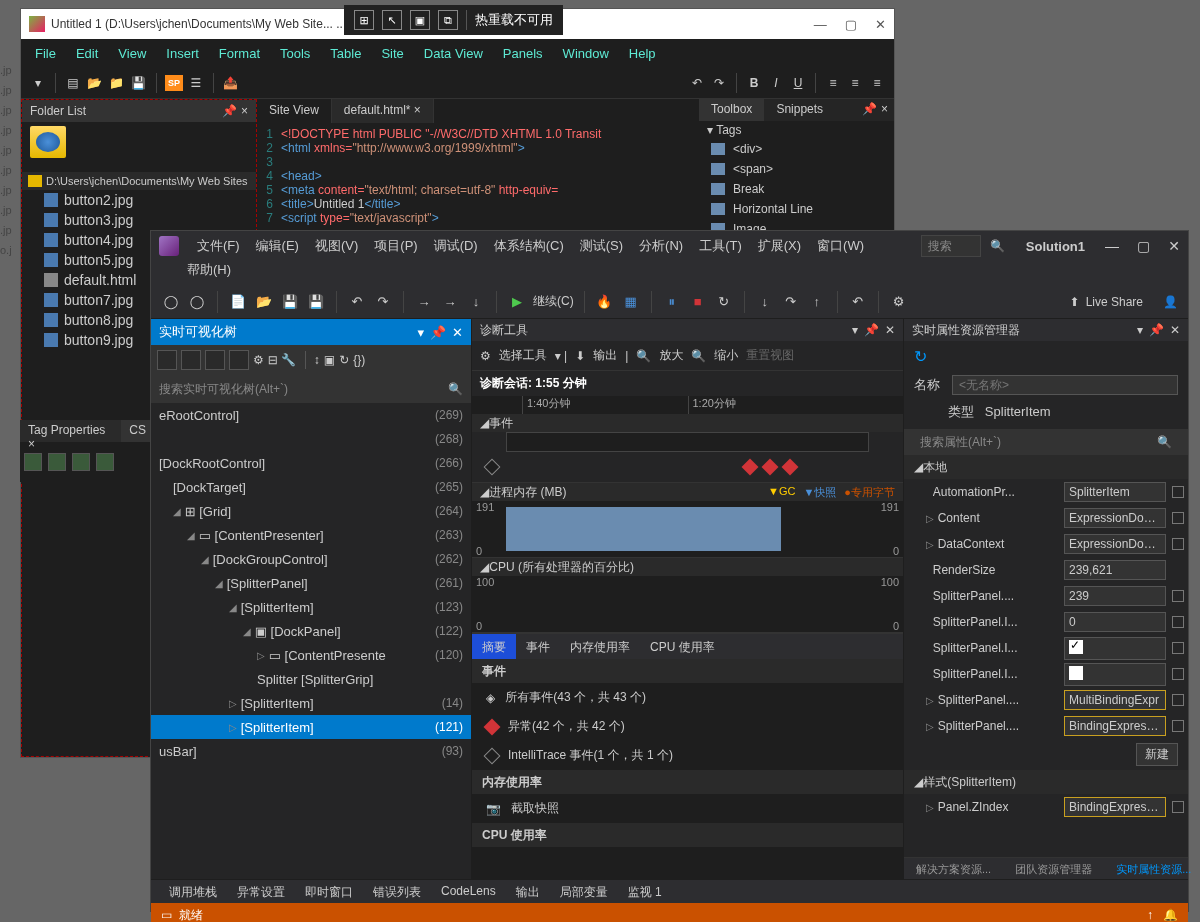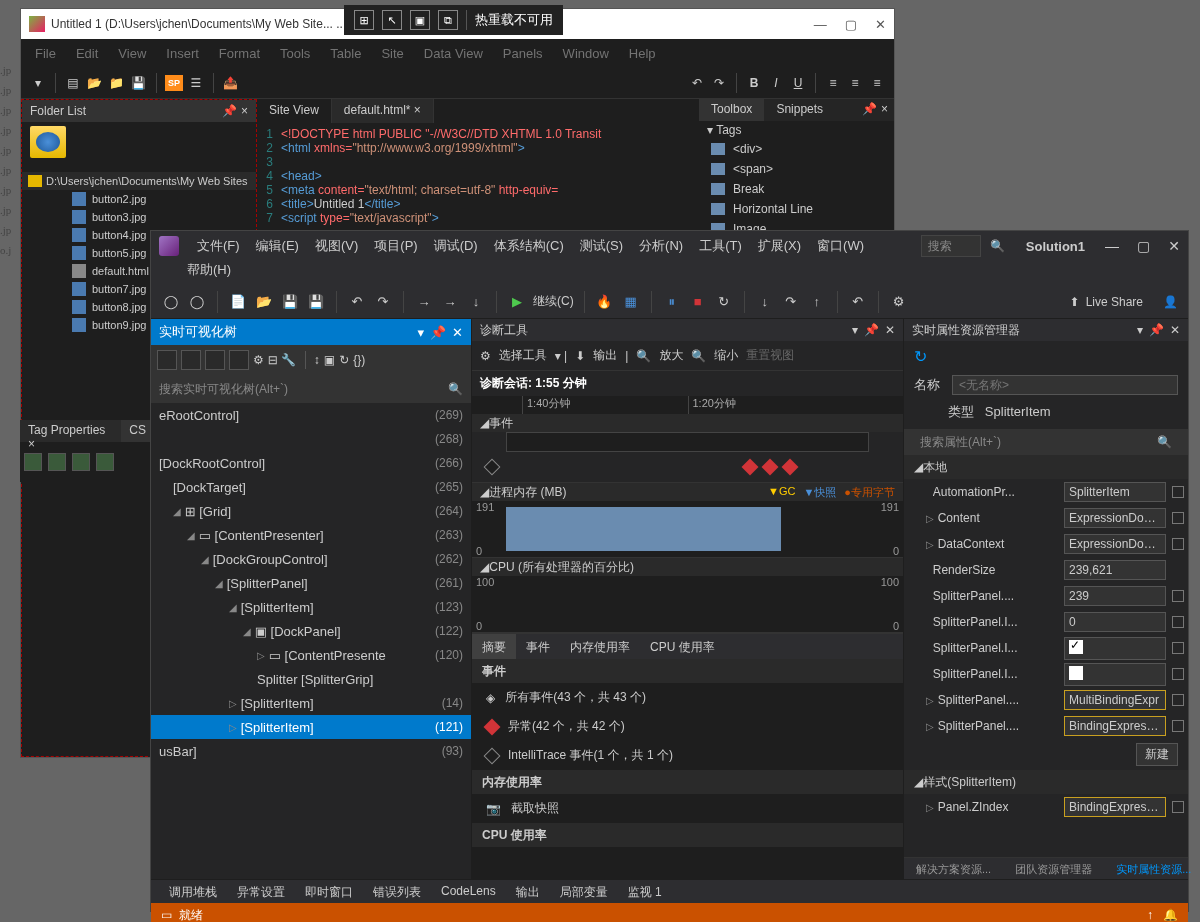--- a/index.html
+++ b/index.html
@@ -3,37 +3,37 @@
 <meta charset="utf-8">
 <style>
 * { box-sizing: border-box; margin: 0; padding: 0; font-family: "Microsoft YaHei", "Segoe UI", sans-serif; }
 body { background: #666; width: 1200px; height: 922px; position: relative; overflow: hidden; font-size: 12px; }
 
 
 .expweb { position: absolute; left: 20px; top: 8px; width: 875px; height: 750px; background: #1e1e1e; border: 1px solid #555; }
 .expweb-title { height: 30px; background: #fff; display: flex; align-items: center; padding: 0 8px; color: #333; font-size: 12px; }
 .expweb-title-icon { width: 16px; height: 16px; background: linear-gradient(135deg,#7cb342,#e91e63); margin-right: 6px; }
 .expweb-title-controls { margin-left: auto; display: flex; gap: 18px; color: #555; font-size: 13px; }
-.expweb-menu { height: 28px; background: #1e1e1e; display: flex; align-items: center; padding: 0 4px; color: #737373; font-size: 13px; }
+.expweb-menu { height: 28px; background: #1e1e1e; display: flex; align-items: center; padding: 0 4px; color: #5eead4; font-size: 13px; }
 .expweb-menu span { padding: 4px 10px; }
 .expweb-toolbar { height: 32px; background: #1e1e1e; border-bottom: 1px solid #333; display: flex; align-items: center; padding: 0 8px; gap: 4px; }
 .tb-ico { width: 18px; height: 18px; display: inline-flex; align-items: center; justify-content: center; color: #ccc; font-size: 12px; }
 .tb-sep { width: 1px; height: 20px; background: #444; margin: 0 4px; }
 .tb-sp { width: 18px; height: 16px; background: #ff8c1a; color: #fff; font-size: 9px; font-weight: bold; display: inline-flex; align-items: center; justify-content: center; }
 
 .expweb-body { display: flex; height: calc(100% - 90px); }
 .folderlist { width: 236px; background: #1e1e1e; border: 1px dashed #a00; }
 .panel-hdr { height: 22px; background: #333; color: #ccc; display: flex; align-items: center; padding: 0 8px; font-size: 12px; }
 .panel-hdr .close { margin-left: auto; }
 .folder-icon-area { height: 50px; padding: 4px 8px; }
 .folder-big { width: 36px; height: 32px; background: linear-gradient(180deg,#ffd966,#e6b800); border-radius: 2px; position: relative; }
 .folder-big::after { content:""; position:absolute; left:6px; top:6px; width:24px; height:20px; background:radial-gradient(circle,#4a90d9,#1e5799); border-radius:50%; }
 .folder-path { display: flex; align-items: center; padding: 3px 6px; color: #ccc; background: #2a2a2a; font-size: 11px; white-space: nowrap; overflow: hidden; }
 .folder-path::before { content:""; width:14px; height:12px; background:#e6b800; margin-right:4px; }
-.file-item { display: flex; align-items: center; padding: 2px 6px 2px 22px; color: #ccc; font-size: 11px; margin-left: 28px; }
+.file-item { display: flex; align-items: center; padding: 2px 6px 2px 22px; color: #ccc; font-size: 14px; }
 .file-item::before { content:""; width:14px; height:14px; background:#4a7ab0; margin-right:6px; }
 .file-item.html::before { background:#888; }
 
 .tagprops { position:absolute; left:20px; top:420px; width:134px; background:#1e1e1e; }
 .tagprops-tabs { height:22px; display:flex; background:#333; color:#ccc; font-size:12px; }
 .tagprops-tabs span { padding:3px 8px; }
 .tagprops-tabs span:first-child { background:#2a2a2a; }
 .tagprops-body { height:40px; display:flex; align-items:center; padding:4px; gap:6px; }
 .tp-ico { width:18px; height:18px; background:#3a5a3a; border:1px solid #555; }
 
@@ -101,21 +101,21 @@
 .chart-hdr .legend { margin-left:auto; display:flex; gap:8px; font-size:11px; }
 .chart-body { height:56px; position:relative; background:#1e1e1e; }
 .chart-label-l { position:absolute; left:4px; color:#999; font-size:11px; }
 .chart-label-r { position:absolute; right:4px; color:#999; font-size:11px; }
 .mem-area { position:absolute; left:34px; top:6px; width:275px; height:44px; background:#6a8cb0; }
 .events-row { height:30px; display:flex; align-items:center; padding-left:40px; gap:8px; }
 .ev-diamond { width:12px; height:12px; background:#d13438; transform:rotate(45deg); }
 .ev-diamond.black { background:#1e1e1e; border:1px solid #888; }
 .diag-tabs { height:26px; display:flex; background:#2d2d30; color:#ccc; font-size:12px; border-top:1px solid #333; }
 .diag-tabs span { padding:5px 10px; }
-.diag-tabs span.active { background:#404040; }
+.diag-tabs span.active { background:#1d4ed8; }
 .diag-events { flex:1; background:#1e1e1e; }
 .diag-ev-hdr { height:24px; background:#2a2a2a; color:#ccc; padding:4px 10px; font-weight:bold; font-size:12px; }
 .diag-ev-row { display:flex; align-items:center; padding:6px 14px; color:#ccc; font-size:12px; gap:10px; }
 
 .props-panel { width:285px; background:#252526; display:flex; flex-direction:column; border-left:1px solid #1e1e1e; }
 .props-tb { height:30px; display:flex; align-items:center; padding:0 10px; }
 .props-refresh { color:#0097fb; font-size:16px; }
 .props-name { padding:4px 10px; display:flex; align-items:center; color:#ccc; font-size:13px; }
 .props-name input { flex:1; margin-left:12px; background:#333; border:1px solid #555; color:#888; padding:2px 6px; font-size:12px; }
 .props-type { padding:4px 10px 8px 44px; color:#ccc; font-size:13px; }
@@ -135,21 +135,21 @@
 .props-bottom-tabs span { padding:4px 12px; white-space:nowrap; }
 .props-bottom-tabs span.active { color:#0097fb; }
 
 .vs-bottom-tabs { height:24px; background:#2d2d30; display:flex; padding:0 8px; color:#ccc; font-size:12px; border-top:1px solid #1e1e1e; }
 .vs-bottom-tabs span { padding:4px 10px; }
 .vs-status { height:24px; background:#ca5100; color:#fff; display:flex; align-items:center; padding:0 10px; font-size:12px; }
 .vs-status .right { margin-left:auto; display:flex; gap:10px; }
 
 
 .lstrip { position:absolute; left:0; top:60px; width:18px; color:#444; font-size:11px; }
-.lstrip div { padding:4px 0;font-family:Liberation Serif, serif; }
+.lstrip div { padding:4px 0; }
 </style>
 </head>
 <body>
 
 <div class="lstrip">
     <div>.jp</div>
     <div>.jp</div>
     <div>.jp</div>
     <div>.jp</div>
     <div>.jp</div>

